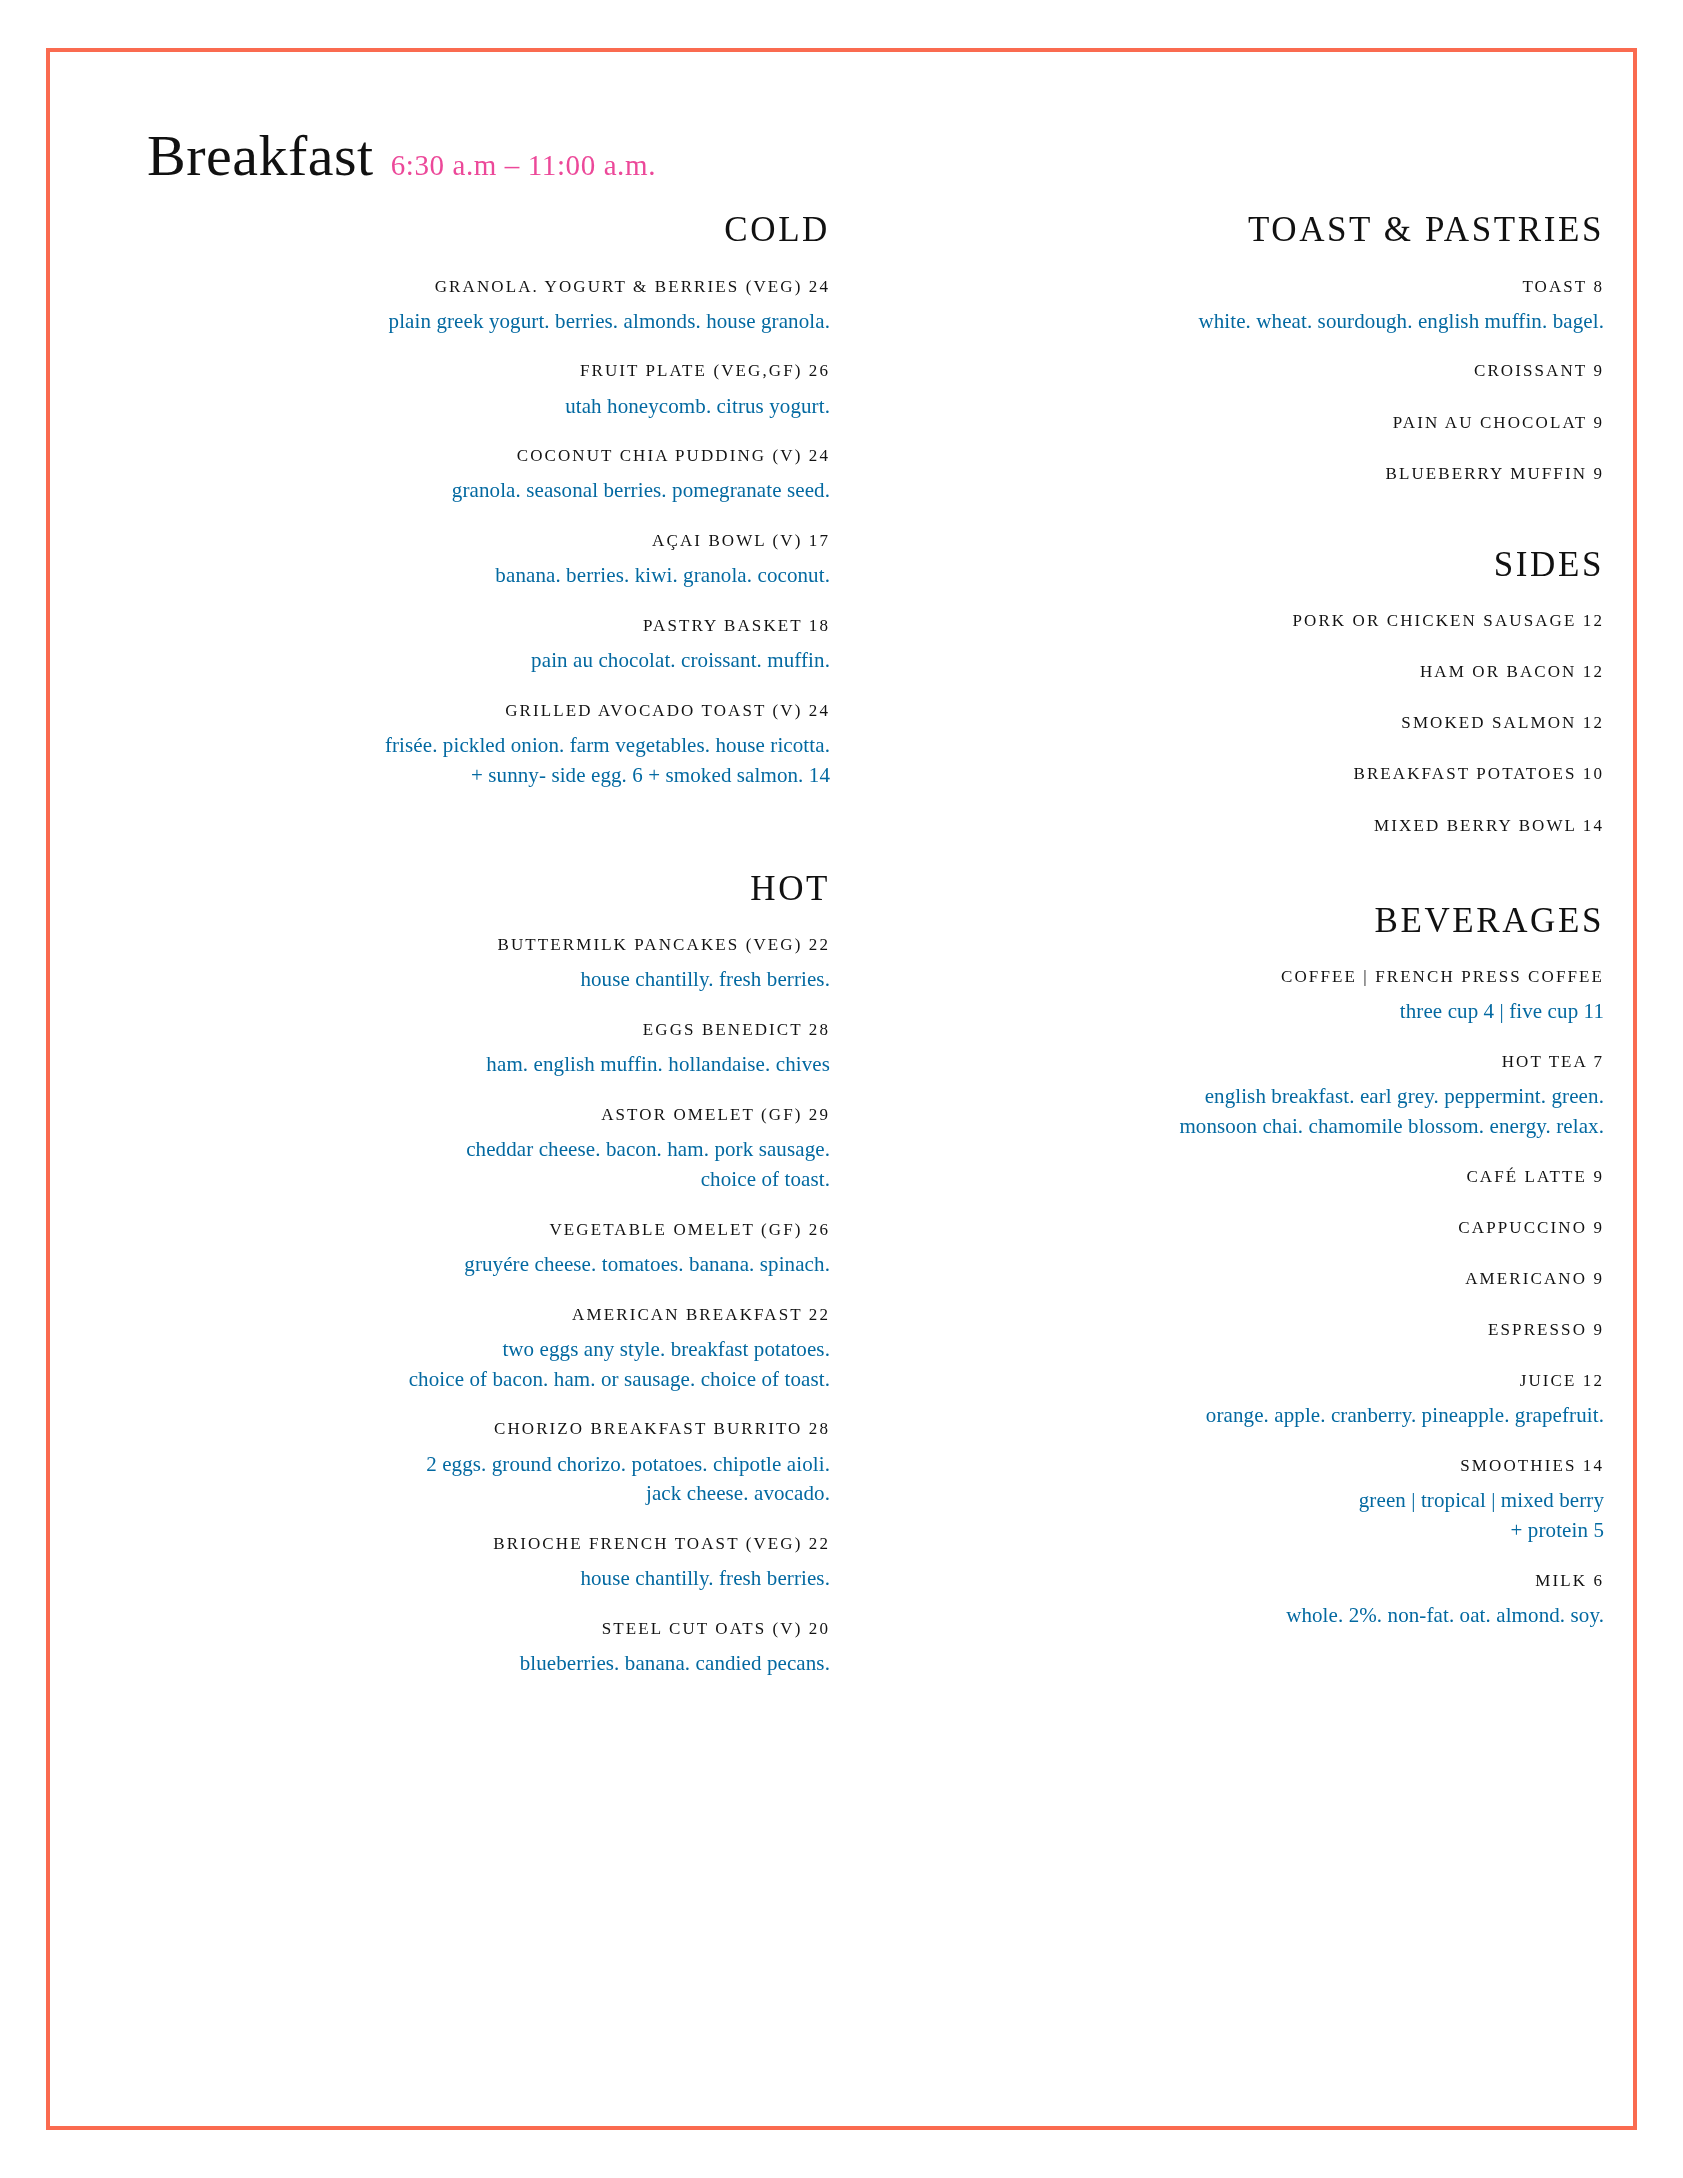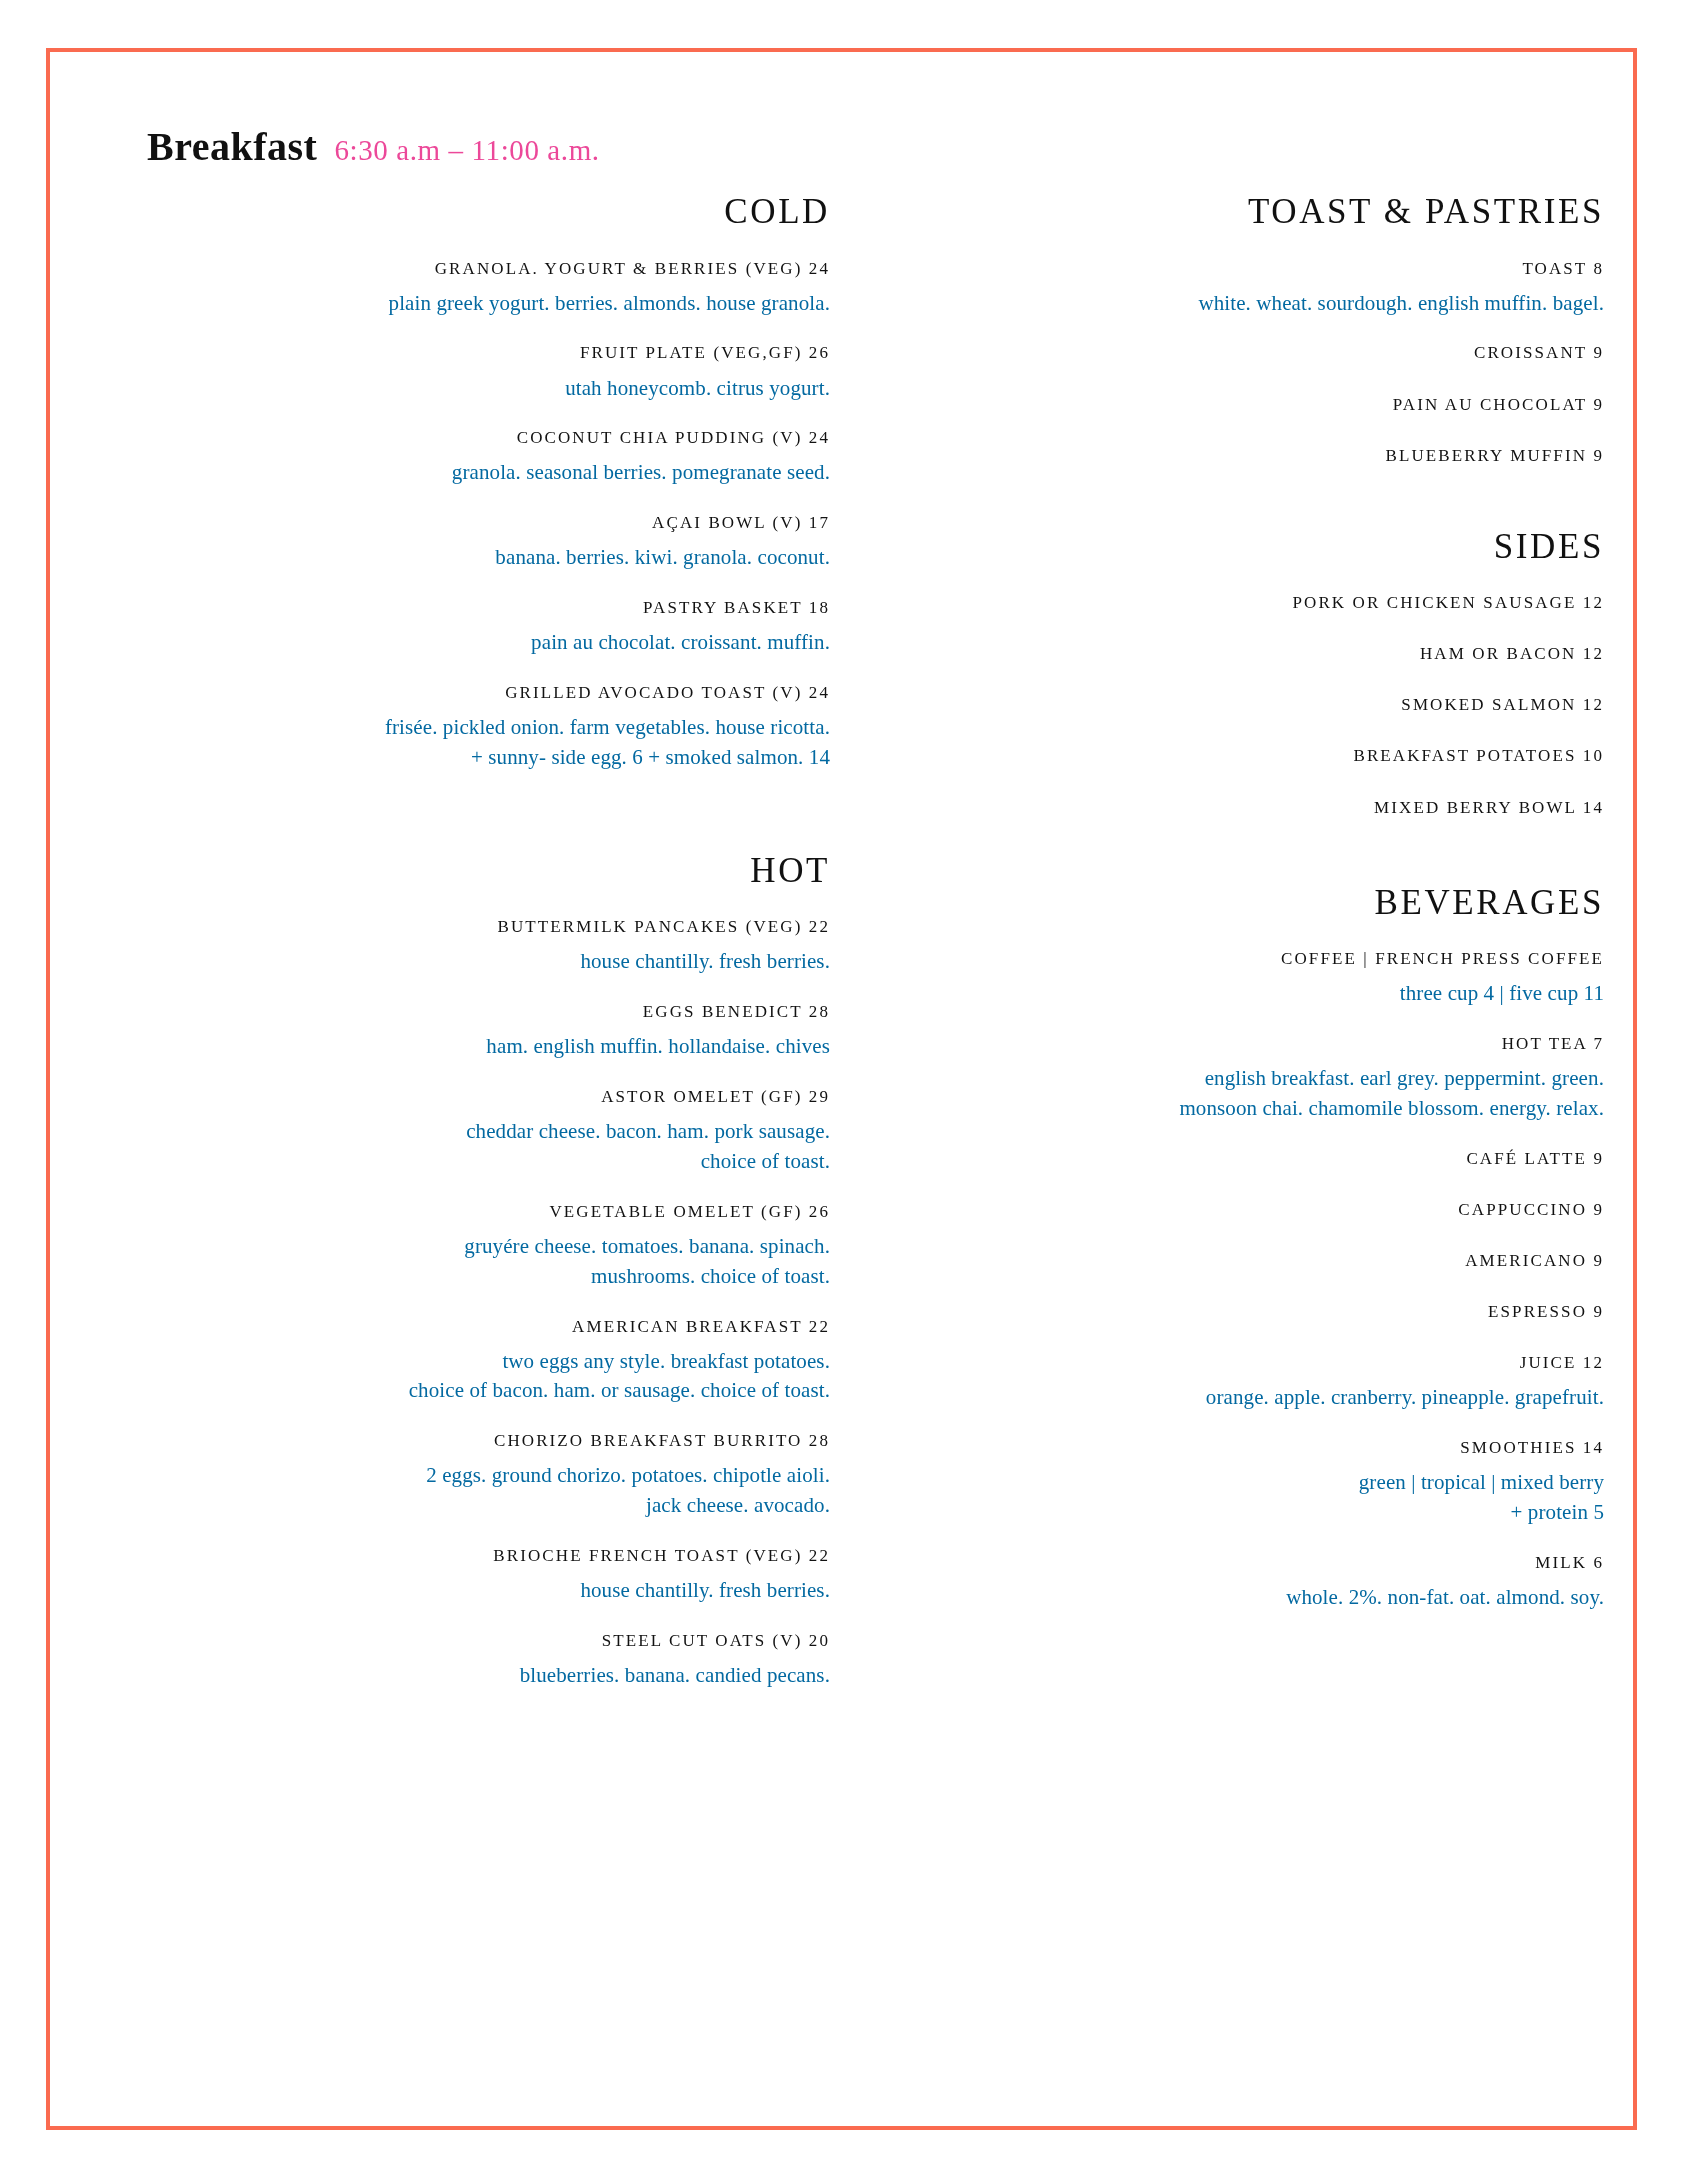--- a/index.html
+++ b/index.html
@@ -33,22 +33,22 @@
     bottom: 89px;
   }
 
   
   .title-row {
     display: flex;
     align-items: baseline;
     margin-bottom: 26px;
   }
   .title {
-    font-size: 40px;
-    font-weight: 700;
+    font-size: 58px;
+    font-weight: 400;
     letter-spacing: 0.5px;
     line-height: 1;
     color: #111;
   }
   .title-hours {
     font-size: 29px;
     letter-spacing: 0.6px;
     margin-left: 17px;
     color: #ec4899;
     font-variant-numeric: oldstyle-nums;
@@ -178,21 +178,20 @@
             <div class="item-name">ASTOR OMELET (GF) 29</div>
             <div class="item-desc">
               <span class="line">cheddar cheese. bacon. ham. pork sausage.</span>
               <span class="line">choice of toast.</span>
             </div>
           </div>
           <div class="item">
             <div class="item-name">VEGETABLE OMELET (GF) 26</div>
             <div class="item-desc">
               <span class="line">gruyére cheese. tomatoes. banana. spinach.</span>
-              <span class="line">mushrooms. choice of toast.</span>
             </div>
           </div>
           <div class="item">
             <div class="item-name">AMERICAN BREAKFAST 22</div>
             <div class="item-desc">
               <span class="line">two eggs any style. breakfast potatoes.</span>
               <span class="line">choice of bacon. ham. or sausage. choice of toast.</span>
             </div>
           </div>
           <div class="item">

